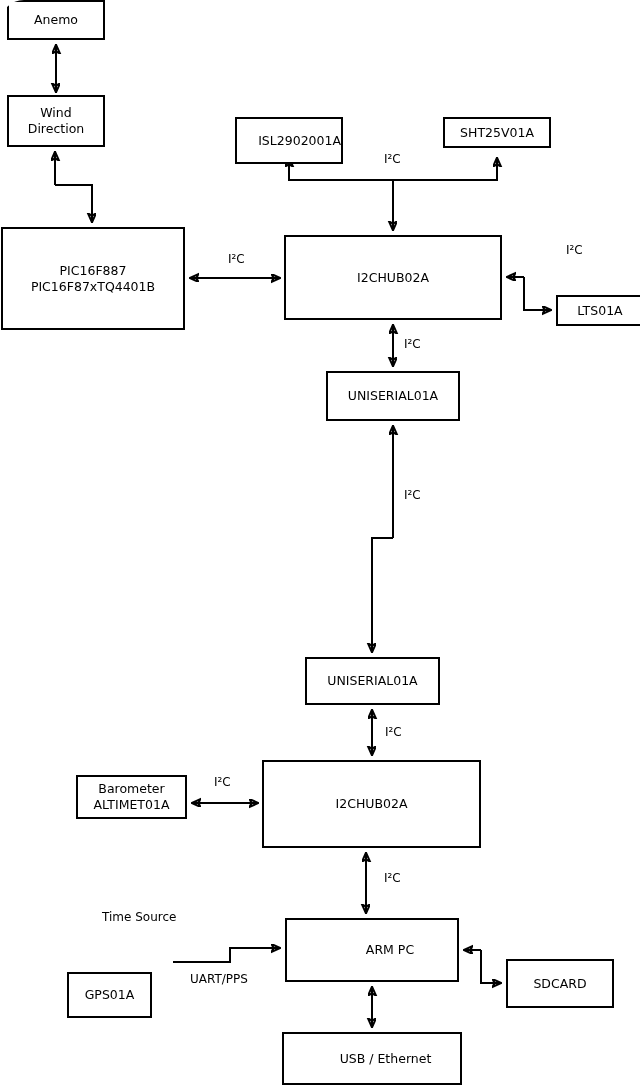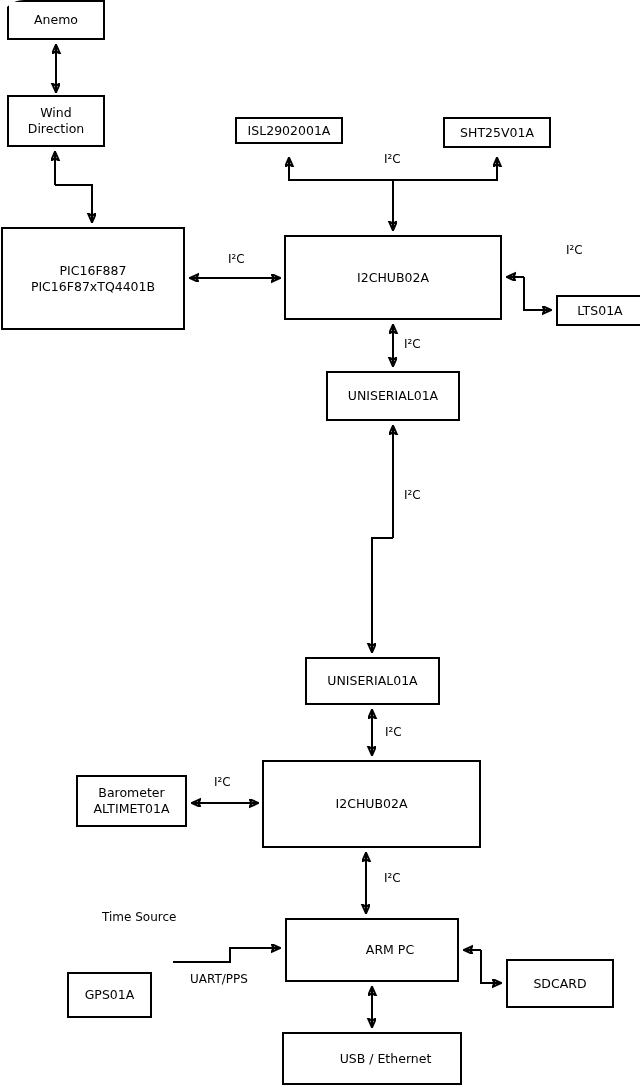--- a/index.html
+++ b/index.html
@@ -131,21 +131,21 @@
   <div class="box" style="left:7px;top:95px;width:98px;height:52px;">
     <span>Wind
 Direction</span>
   </div>
 
   <div class="box" style="left:1px;top:227px;width:184px;height:103px;">
     <span>PIC16F887
 PIC16F87xTQ4401B</span>
   </div>
 
-  <div class="box" style="left:235px;top:117px;width:108px;height:27px;">
+  <div class="box" style="left:235px;top:117px;width:108px;height:47px;justify-content:flex-end;">
     <span>ISL2902001A</span>
   </div>
 
   <div class="box" style="left:443px;top:117px;width:108px;height:31px;">
     <span>SHT25V01A</span>
   </div>
 
   <div class="box" style="left:284px;top:235px;width:218px;height:85px;">
     <span>I2CHUB02A</span>
   </div>
@@ -159,21 +159,21 @@
   </div>
 
   <div class="box" style="left:305px;top:657px;width:135px;height:48px;">
     <span>UNISERIAL01A</span>
   </div>
 
   <div class="box" style="left:262px;top:760px;width:219px;height:88px;">
     <span>I2CHUB02A</span>
   </div>
 
-  <div class="box" style="left:76px;top:775px;width:111px;height:52px;">
+  <div class="box" style="left:76px;top:775px;width:111px;height:44px;">
     <span>Barometer
 ALTIMET01A</span>
   </div>
 
   <div class="box" style="left:67px;top:932px;width:85px;height:46px;margin-top:40px;">
     <span>GPS01A</span>
   </div>
 
   <div class="box" style="left:285px;top:918px;width:174px;height:64px;padding-left:36px;">
     <span>ARM PC</span>

